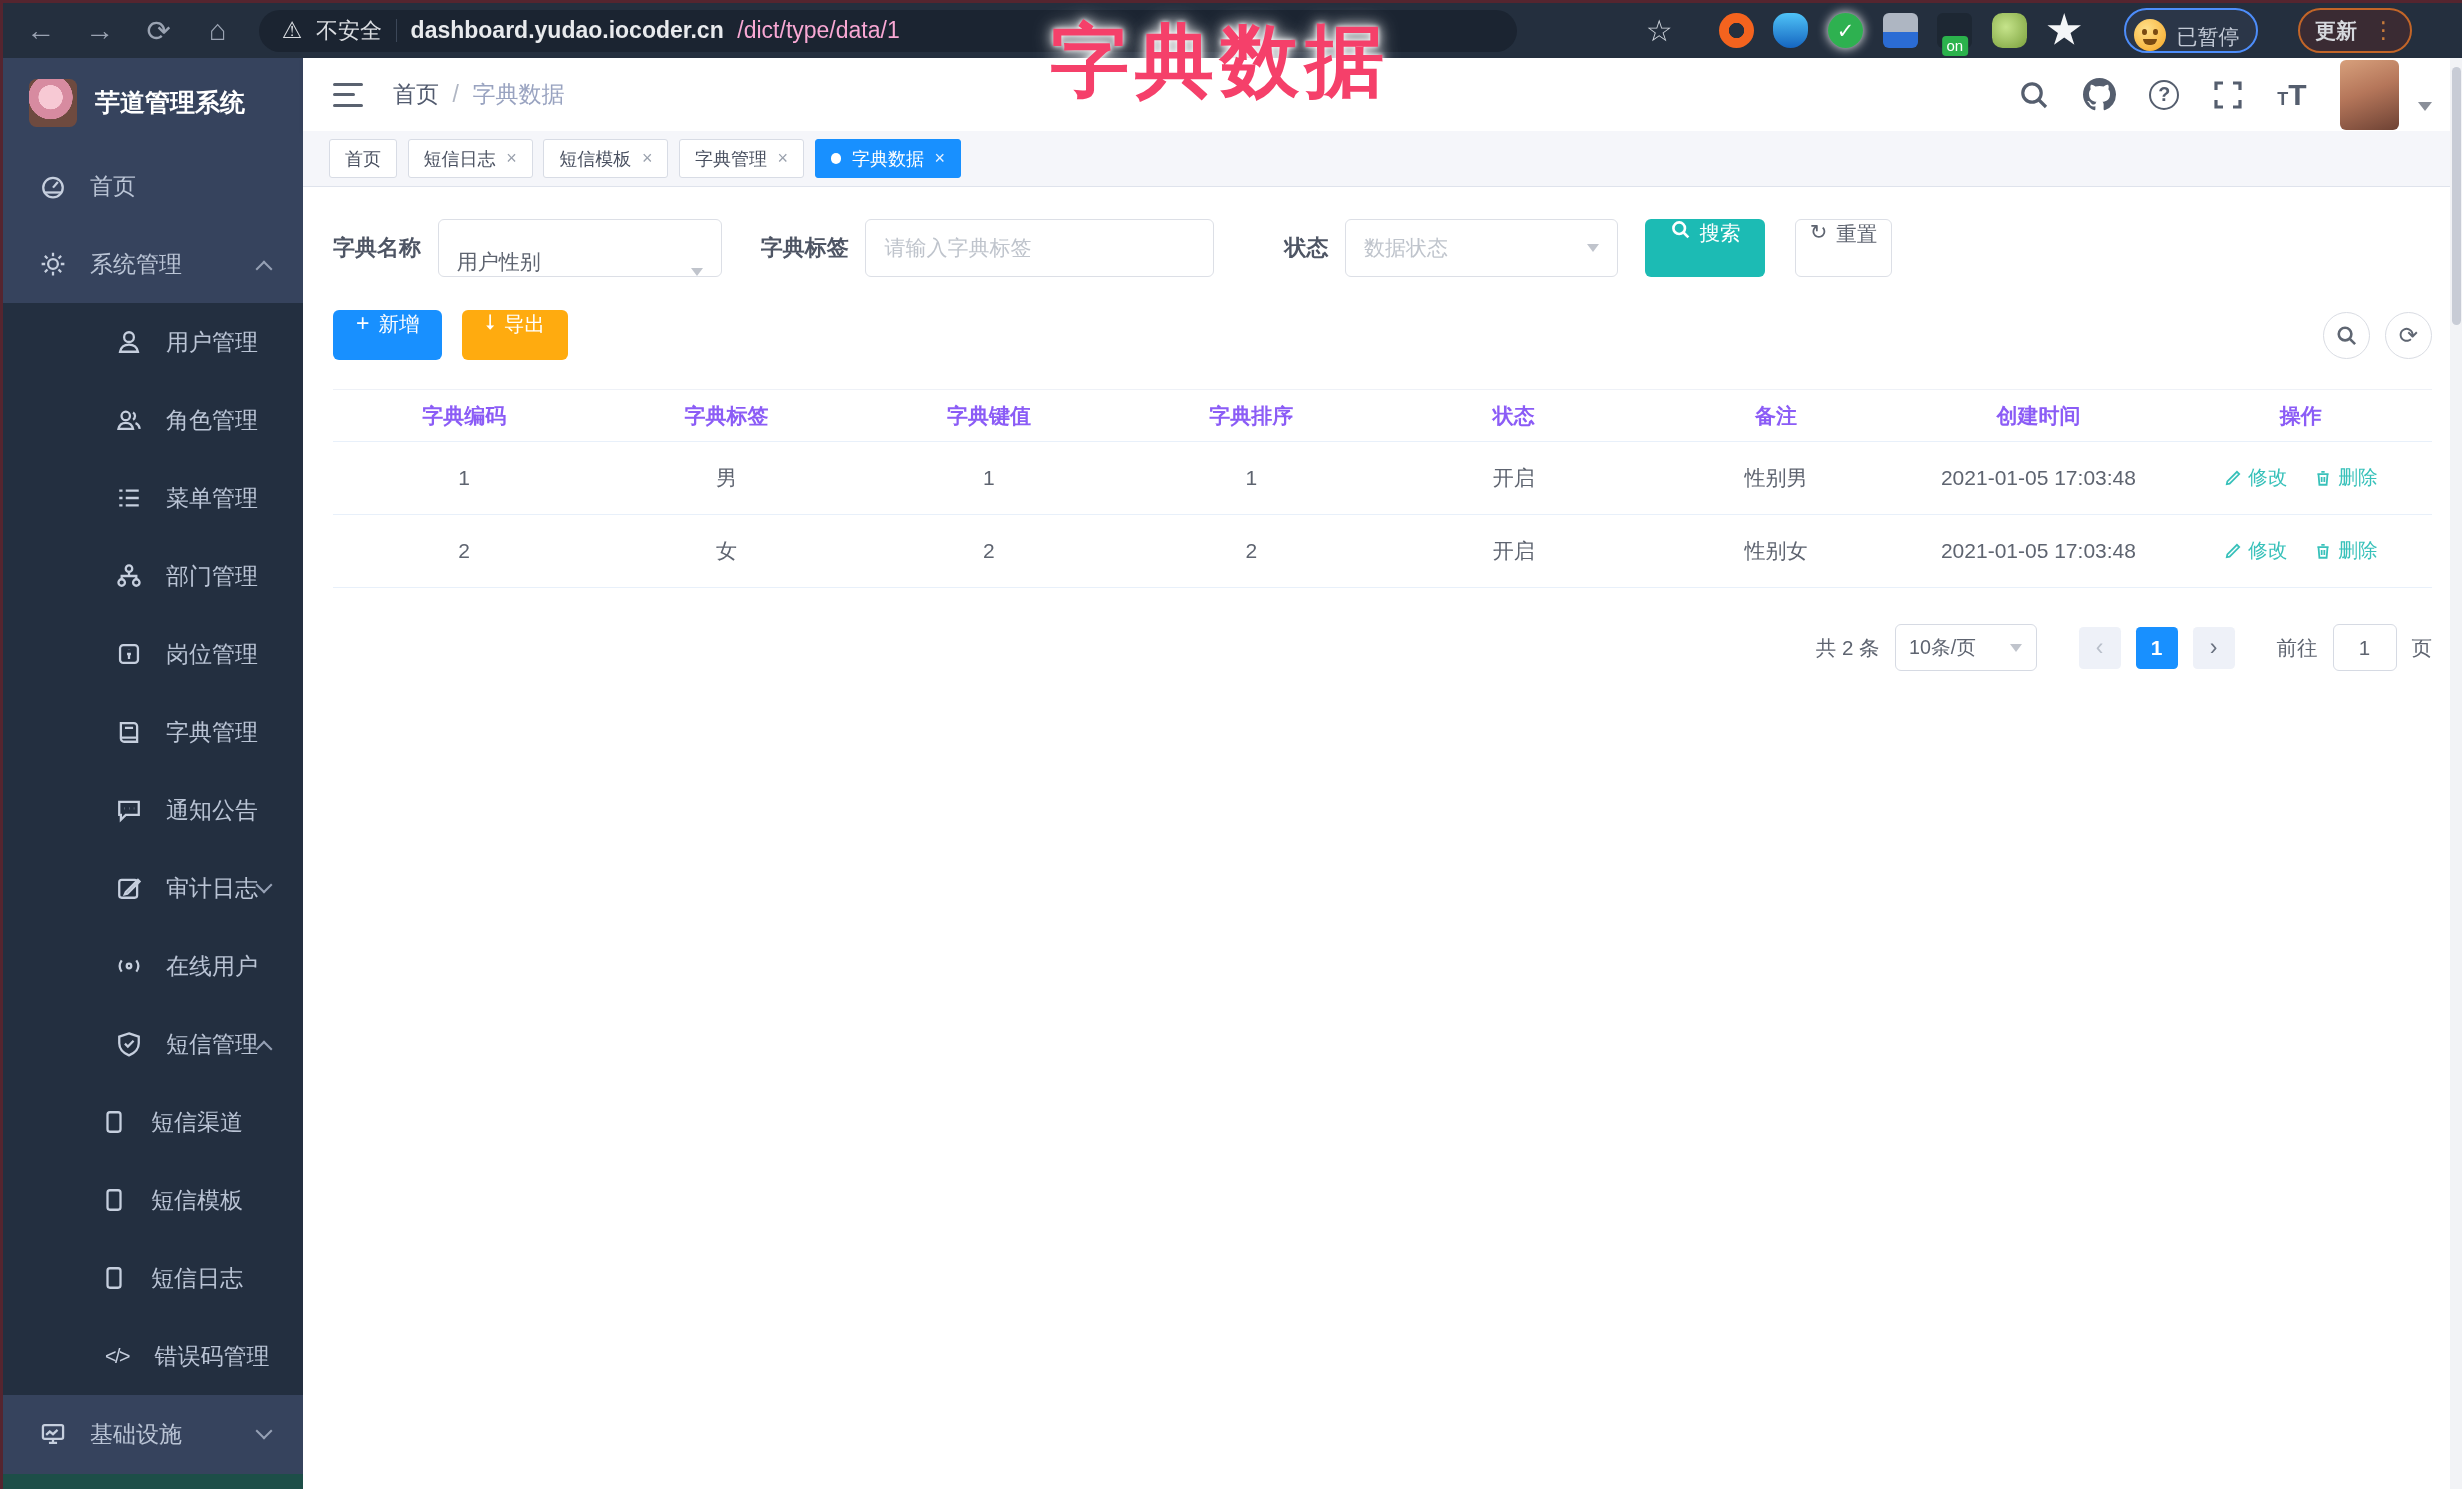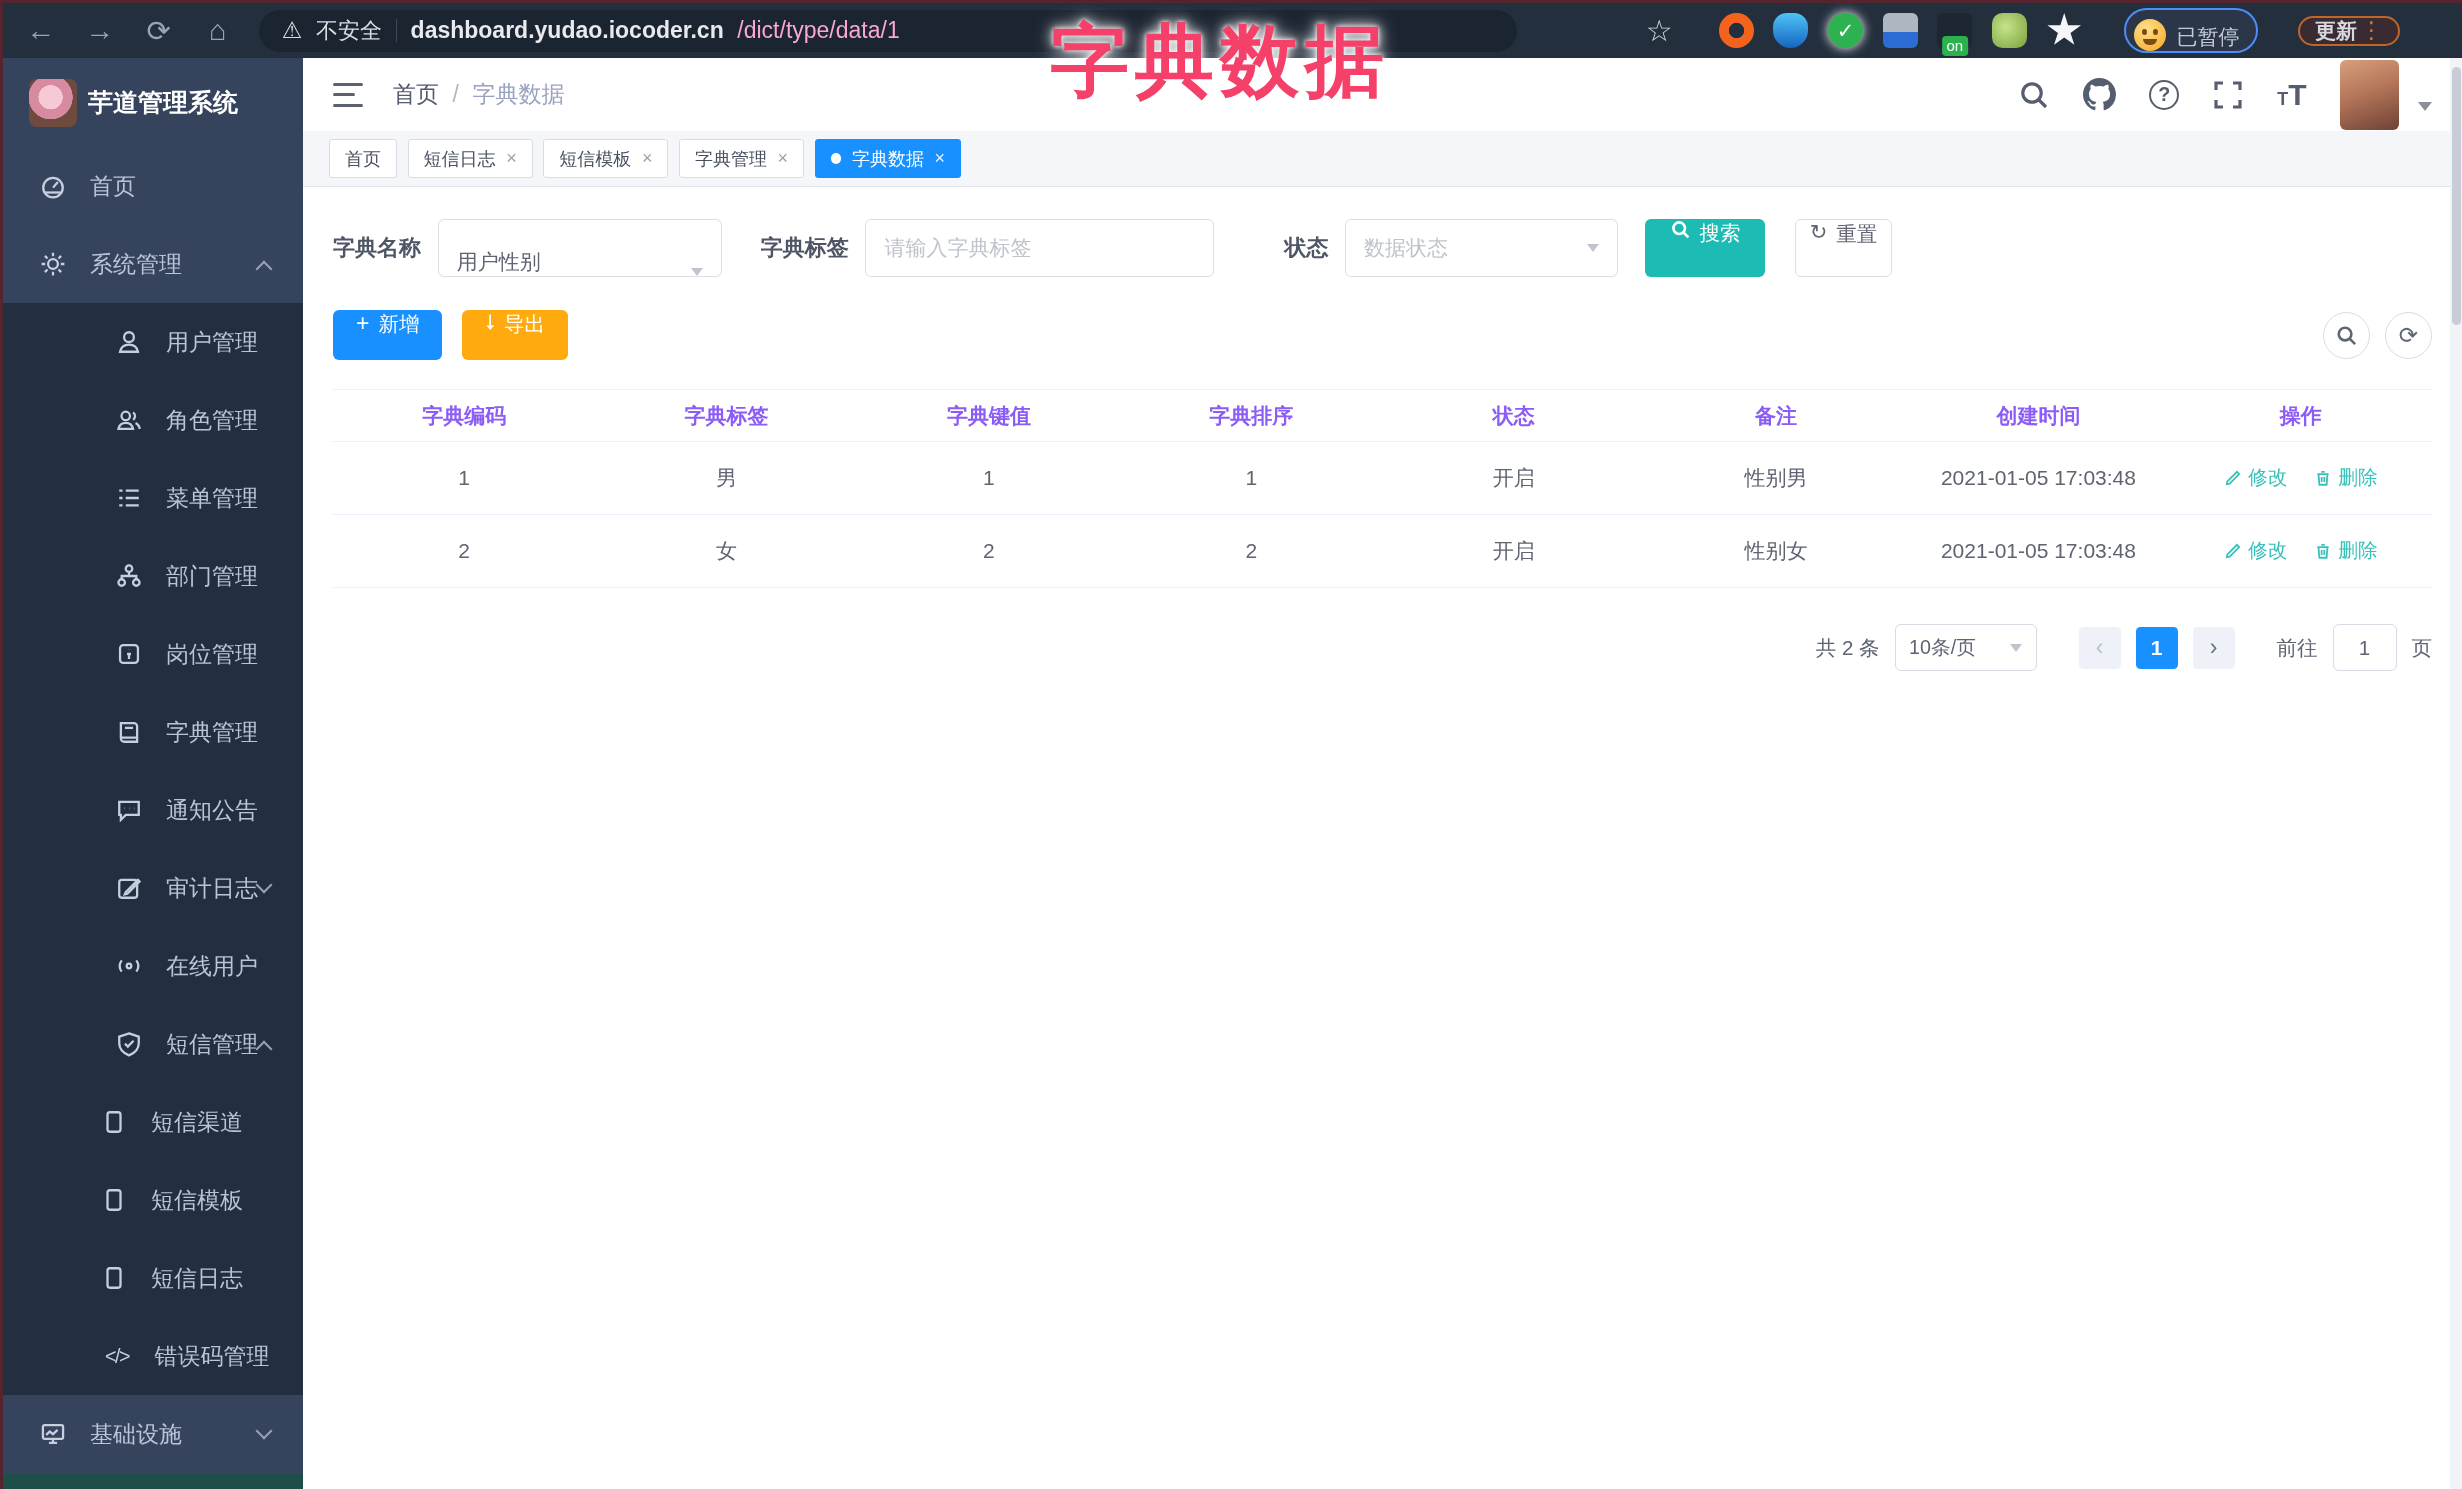--- a/index.html
+++ b/index.html
@@ -32,31 +32,31 @@
   .ext-6 { background:radial-gradient(circle at 40% 40%, #c6e48b, #7aa03c); border-radius:30%; }
   .ext-7 { background:#f4f6f8; border-radius:20%; clip-path:polygon(50% 0,61% 35%,98% 35%,68% 57%,79% 91%,50% 70%,21% 91%,32% 57%,2% 35%,39% 35%); }
   .paused-pill { margin-left:19.7px; height:45px; border:2.3px solid #4d8dfa; border-radius:24px;
     background:#2b3648; display:flex; align-items:flex-end; gap:10.6px; padding:0 16.7px 0 7.6px; }
   .emoji-face { width:32px; height:32px; border-radius:50%; background:radial-gradient(circle at 38% 32%, #ffe08a, #f6a623); position:relative; }
   .emoji-face i { position:absolute; background:#7a4b12; border-radius:50%; }
   .emoji-face .eye-l { width:4.5px; height:6px; left:8.3px; top:9.8px; }
   .emoji-face .eye-r { width:4.5px; height:6px; right:8.3px; top:9.8px; }
   .emoji-face .mouth { width:13.6px; height:6px; left:9px; bottom:6px; border-radius:0 0 13.6px 13.6px; }
   .paused-label { color:#c3cad6; font-size:21px; }
-  .update-pill { margin-left:16.7px; height:30px; border:2.3px solid #c26528; border-radius:24px;
-    background:#3a2b33; display:flex; align-items:center; gap:3px; padding:0 15px; }
+  .update-pill { margin-left:16.7px; height:45px; border:2.3px solid #c26528; border-radius:24px;
+    background:#3a2b33; display:flex; align-items:center; gap:15px; padding:0 15px; }
   .update-label { color:#d6d9de; font-size:21px; font-weight:bold; }
   .kebab { color:#c87b3a; font-size:23px; letter-spacing:0; line-height:1; }
 
   
   .app { display:flex; height:1432px; }
 
   
   .sidebar { width:300px; background:#36435d; display:flex; flex-direction:column; flex:0 0 auto; }
-  .logo-row { height:89px; display:flex; align-items:center; gap:11px; padding-left:26px; }
+  .logo-row { height:89px; display:flex; align-items:center; gap:18px; padding-left:26px; }
   .logo-img { width:48px; height:48px; border-radius:7.6px;
     background:radial-gradient(circle at 45% 38%, #f7c9d4 0 30%, #d78ba0 31% 55%, #6e4a3f 56% 100%); }
   .logo-title { color:#fff; font-size:25px; font-weight:bold; }
   .menu { display:flex; flex-direction:column; }
   .mi { height:78px; display:flex; align-items:center; position:relative; color:#bac4d5; font-size:23px; }
   .mi .ic { width:33px; margin-right:21px; display:inline-flex; justify-content:center; color:#c6cfde; }
   .mi.l0 { padding-left:33px; }
   .mi.l1 { padding-left:64px;justify-content:center; }
   .mi.l2 { padding-left:94px; }
   .mi.dark { background:#232f40; }

